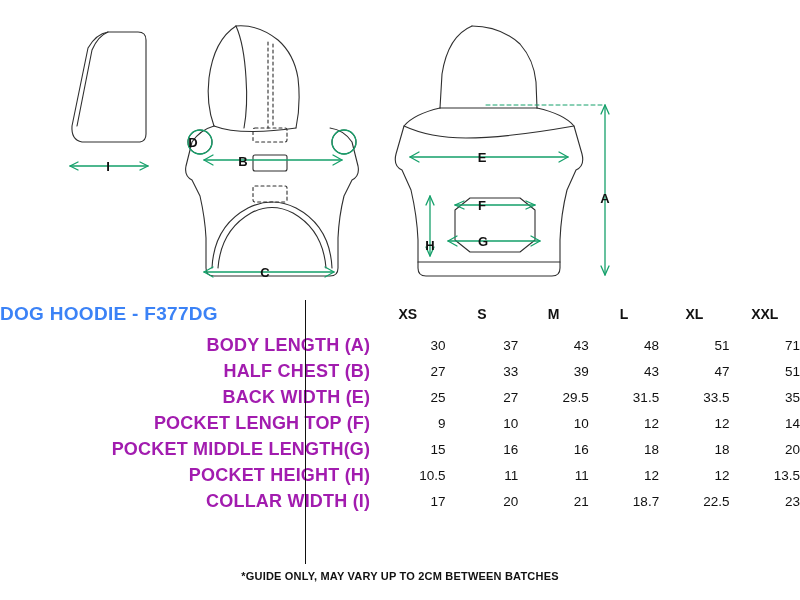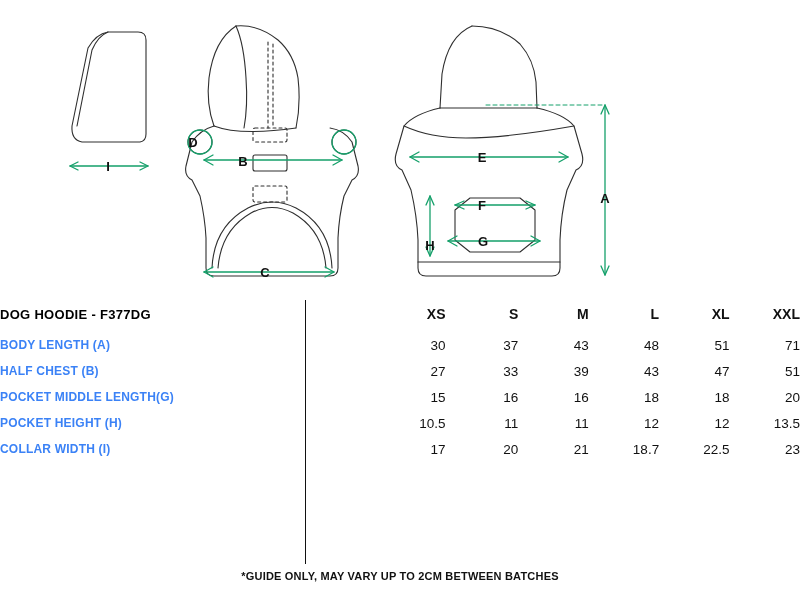--- a/index.html
+++ b/index.html
@@ -50,38 +50,39 @@
     table-layout: fixed;
   }
   table.size-table td, table.size-table th {
     padding: 0;
     vertical-align: middle;
   }
   .title-cell {
     width: 305px;
     text-align: left;
     padding-left: 66px;
-    font-size: 13px;
+    font-size: 19px;
     font-weight: bold;
     letter-spacing: 0.3px;
-    color: #000000;
+    color: #3b82f6;
     height: 34px;
   }
   .rowlabel {
     width: 305px;
+    text-align: right;
     padding-right: 10px;
-    font-size: 12px;
-    font-weight: bold;
-    color: #3b82f6;
+    font-size: 18px;
+    font-weight: bold;
+    color: #a21caf;
     letter-spacing: 0.2px;
   }
   .colhead {
     font-size: 14px;
     font-weight: bold;
-    text-align: right;
+    text-align: center;
     padding-left: 8px;
     color: #111111;
     margin-left: 41px;
   }
   .val {
     font-size: 13.5px;
     text-align: right;
     padding-left: 8px;
     color: #111111;
   }
@@ -249,20 +250,38 @@
           <tr class="data-row">
             <td class="rowlabel">HALF CHEST (B)</td>
             <td class="val">27</td>
             <td class="val">33</td>
             <td class="val">39</td>
             <td class="val">43</td>
             <td class="val">47</td>
             <td class="val">51</td>
           </tr>
           <tr class="data-row">
+            <td class="rowlabel">BACK WIDTH (E)</td>
+            <td class="val">25</td>
+            <td class="val">27</td>
+            <td class="val">29.5</td>
+            <td class="val">31.5</td>
+            <td class="val">33.5</td>
+            <td class="val">35</td>
+          </tr>
+          <tr class="data-row">
+            <td class="rowlabel">POCKET LENGH TOP (F)</td>
+            <td class="val">9</td>
+            <td class="val">10</td>
+            <td class="val">10</td>
+            <td class="val">12</td>
+            <td class="val">12</td>
+            <td class="val">14</td>
+          </tr>
+          <tr class="data-row">
             <td class="rowlabel">POCKET MIDDLE LENGTH(G)</td>
             <td class="val">15</td>
             <td class="val">16</td>
             <td class="val">16</td>
             <td class="val">18</td>
             <td class="val">18</td>
             <td class="val">20</td>
           </tr>
           <tr class="data-row">
             <td class="rowlabel">POCKET HEIGHT (H)</td>

